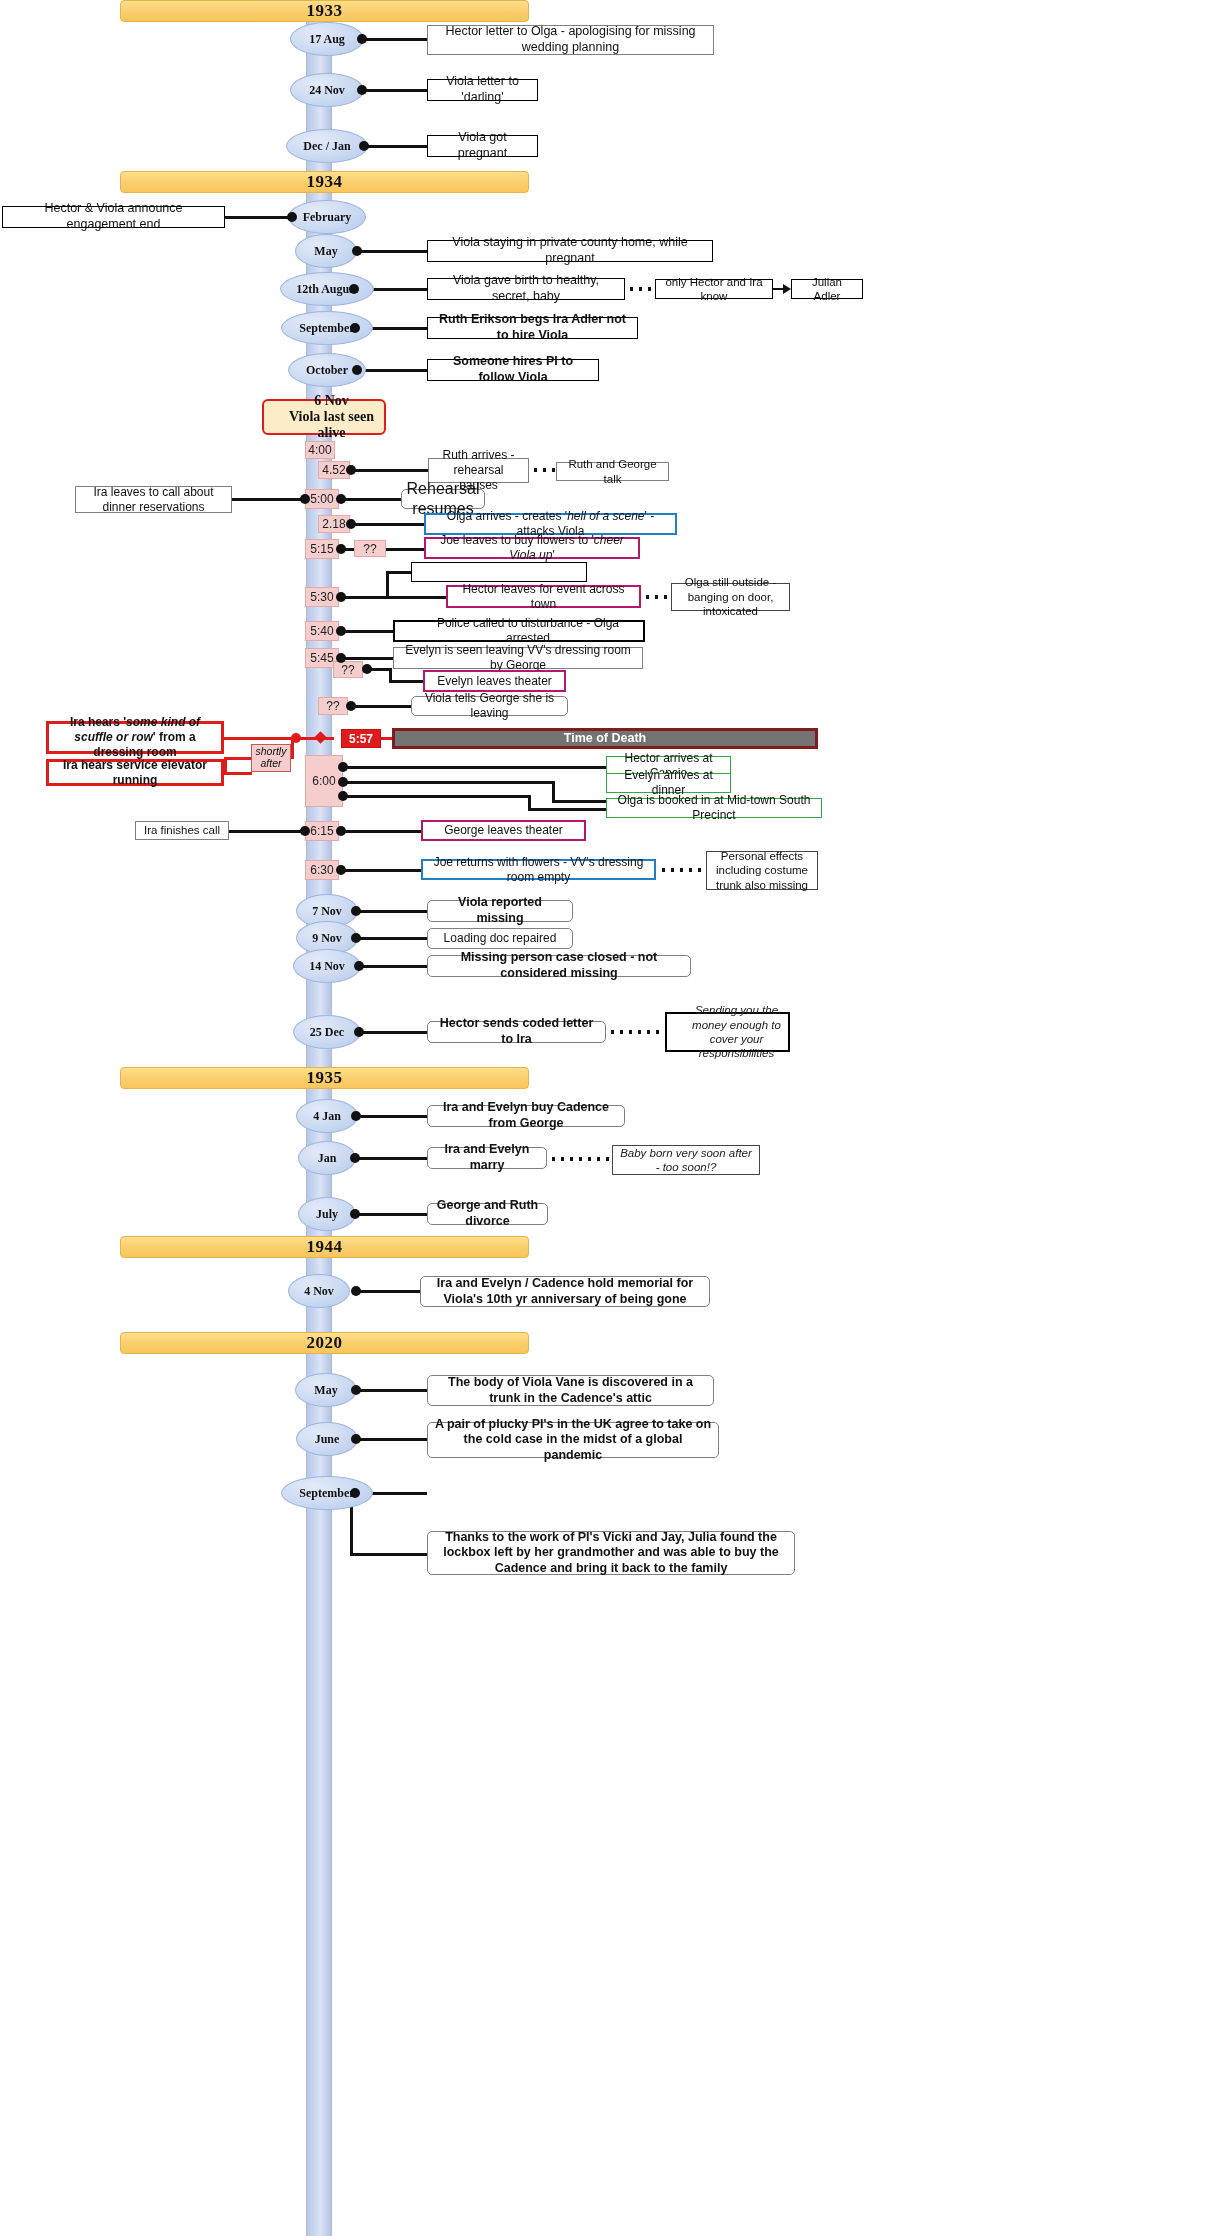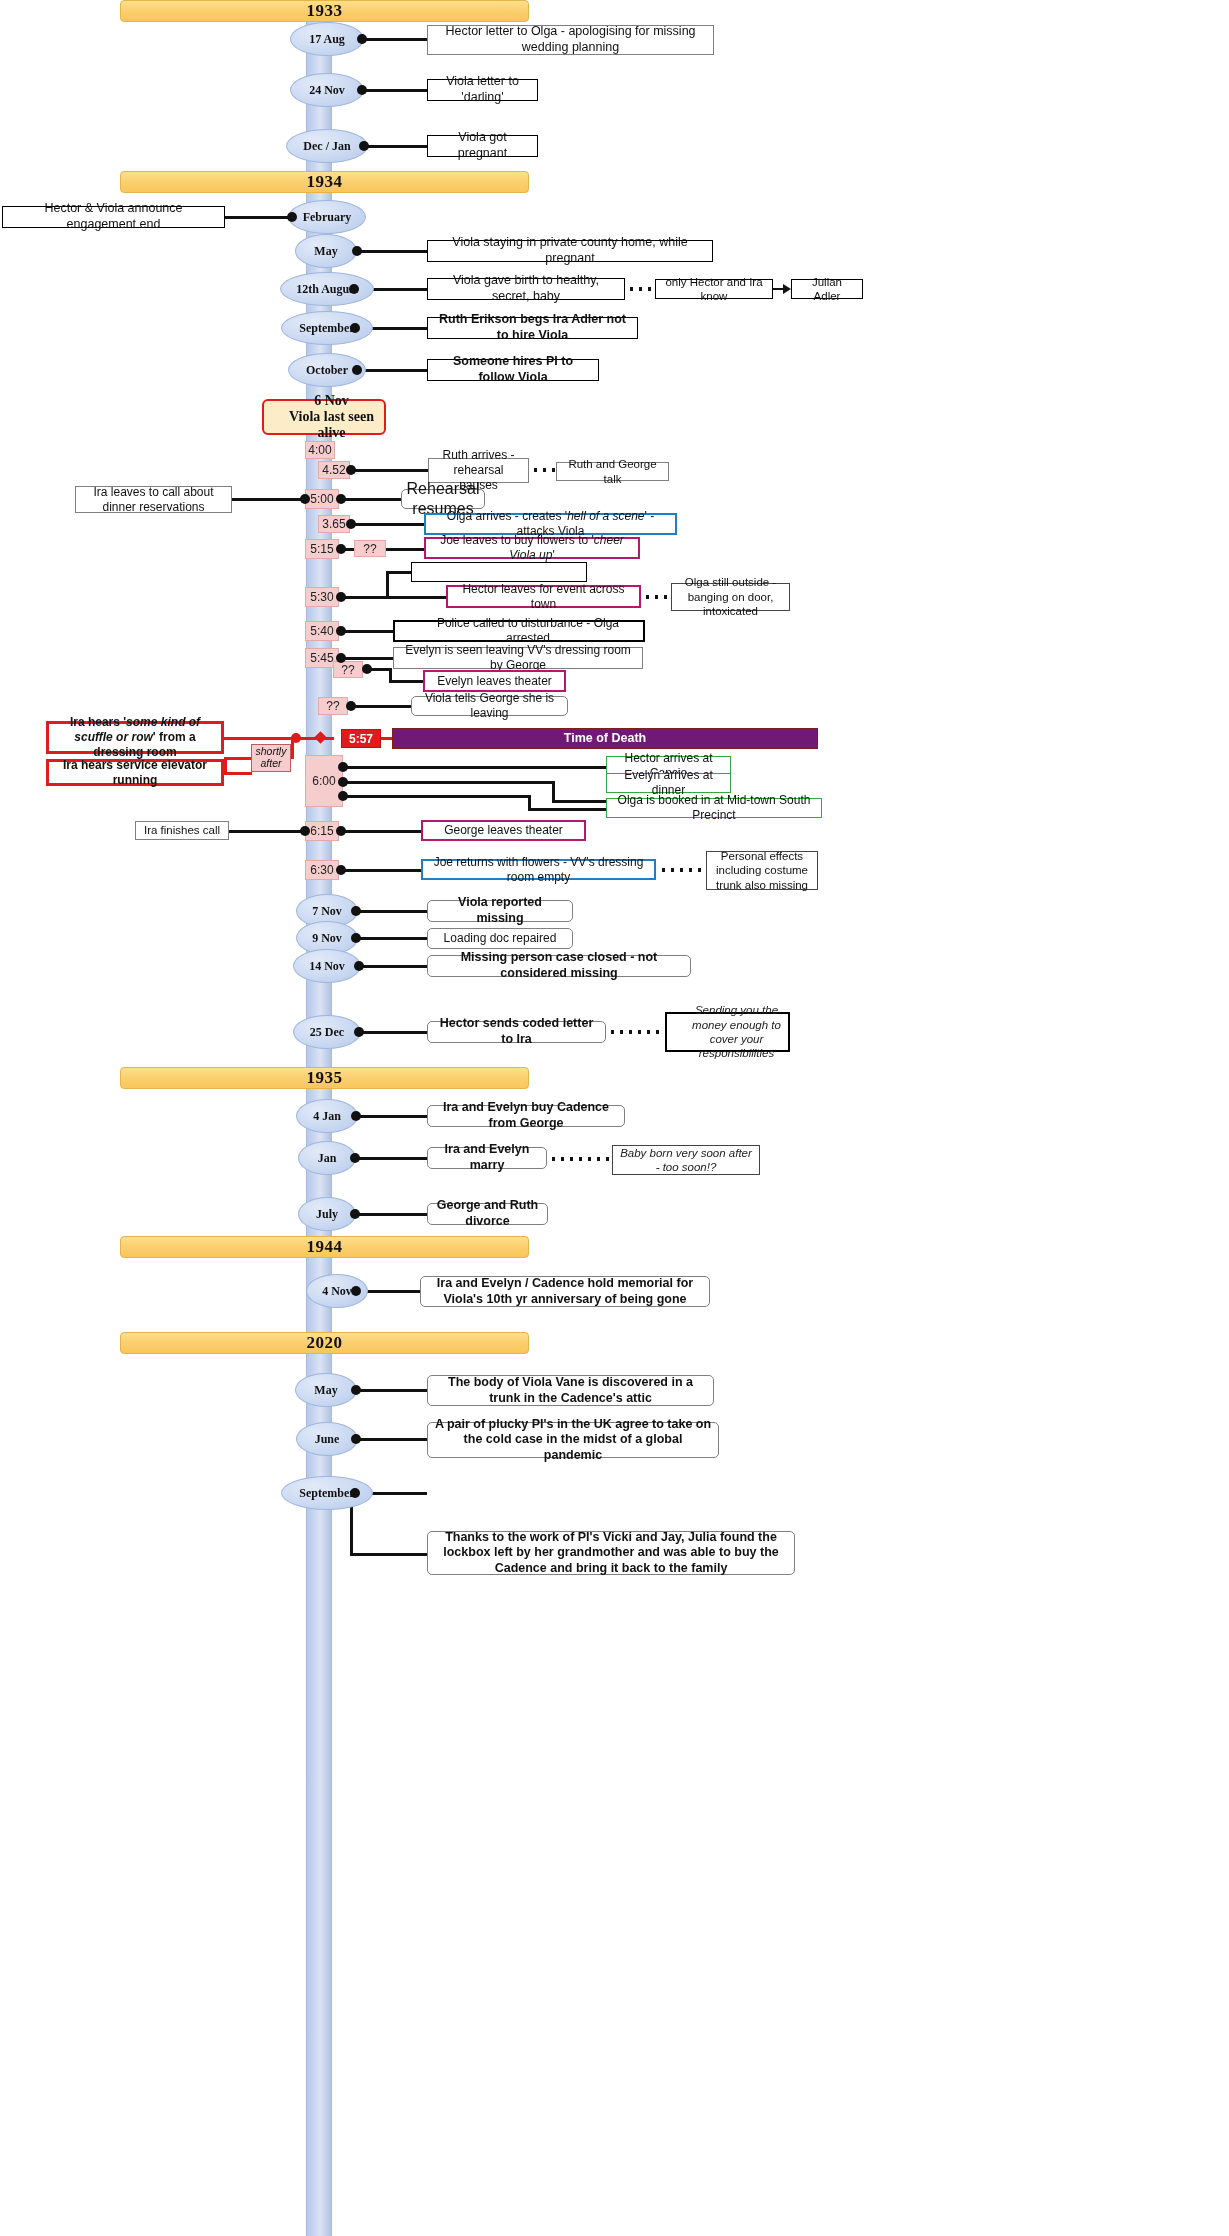--- a/index.html
+++ b/index.html
@@ -55,21 +55,21 @@
   .box.grayrd  { border:1px solid #808080; border-radius:5px; }
   .box.blue    { border:2px solid #1f7ec4; }
   .box.magenta { border:2px solid #b5176e; }
   .box.green   { border:1.5px solid #2faa43; }
   .box.redthk  { border:3px solid #e01b1b; font-weight:bold; }
   .box.blackthk{ border:2px solid #000; font-weight:bold;padding-left:24px; }
   .box.thin    { border:1px solid #444; }
   .box.bold    { font-weight:bold; }
   .box.ital    { font-style:italic; color:#222; }
   .box.tod {
-    background:#701a75; border:1px solid #7f1d1d; color:#fff; font-weight:bold; font-size:12.5px;
+    background:#737373; border:3px solid #7f1d1d; color:#fff; font-weight:bold; font-size:12.5px;
   }
   .box.sixnov {
     background:#fdecc8; border:2px solid #e01b1b; border-radius:6px;
     font-family:"Liberation Serif", serif; font-weight:bold; font-size:14px;
     flex-direction:column; line-height:1.15;padding-left:21px;
   }
   .box.shortly {
     background:#f6cdcd; border:1px solid #c05a5a; font-style:italic; font-size:10.5px;
     flex-direction:column; line-height:1.1;
   }
@@ -199,21 +199,21 @@
   <div class="box gray" style="top:462px;left:556px;width:113px;height:19px;font-size:11.5px">Ruth and George talk</div>
 
   <div class="chip" style="top:489px;left:305px;width:34px;height:20px">5:00</div>
   <div class="dot" style="top:494px;left:300px"></div>
   <div class="ln h" style="top:498px;left:231px;width:72px"></div>
   <div class="box gray" style="top:486px;left:75px;width:157px;height:27px;font-size:12px">Ira leaves to call about dinner reservations</div>
   <div class="dot" style="top:494px;left:336px"></div>
   <div class="ln h" style="top:498px;left:342px;width:60px"></div>
   <div class="box grayrd" style="top:489px;left:401px;width:84px;height:20px;font-size:16px">Rehearsal resumes</div>
 
-  <div class="chip" style="top:515px;left:318px;width:32px;height:18px">3.65</div>
+  <div class="chip" style="top:515px;left:318px;width:32px;height:18px">2.18</div>
   <div class="dot" style="top:519px;left:346px"></div>
   <div class="ln h" style="top:523px;left:352px;width:72px"></div>
   <div class="box blue" style="top:513px;left:424px;width:253px;height:22px;font-size:12px">
       <span id="e513">Olga arrives - creates '<em>hell of a scene</em>' - attacks Viola</span>
     </div>
 
   <div class="chip" style="top:539px;left:305px;width:34px;height:20px">5:15</div>
   <div class="dot" style="top:544px;left:336px"></div>
   <div class="ln h" style="top:548px;left:342px;width:12px"></div>
   <div class="chip" style="top:540px;left:354px;width:32px;height:17px">??</div>
@@ -349,21 +349,21 @@
   <div class="dots" style="top:1157px;left:549px;width:62px"></div>
   <div class="box thin ital" style="top:1145px;left:612px;width:148px;height:30px;font-size:11.5px">Baby born very soon after - too soon!?</div>
 
   <div class="node" style="top:1197px;left:298px;width:58px">
       <span>July</span>
     </div>
   <div class="dot" style="top:1209px;left:350px"></div>
   <div class="ln h" style="top:1213px;left:356px;width:71px"></div>
   <div class="box grayrd bold" style="top:1203px;left:427px;width:121px;height:22px">George and Ruth divorce</div>
 
-  <div class="node" style="top:1274px;left:306px;width:62px">
+  <div class="node" style="top:1274px;left:288px;width:62px">
       <span>4 Nov</span>
     </div>
   <div class="dot" style="top:1286px;left:351px"></div>
   <div class="ln h" style="top:1290px;left:357px;width:63px"></div>
   <div class="box grayrd bold" style="top:1276px;left:420px;width:290px;height:31px">Ira and Evelyn / Cadence hold memorial for Viola's 10th yr anniversary of being gone</div>
 
   <div class="node" style="top:1373px;left:295px;width:62px">
       <span>May</span>
     </div>
   <div class="dot" style="top:1385px;left:351px"></div>

